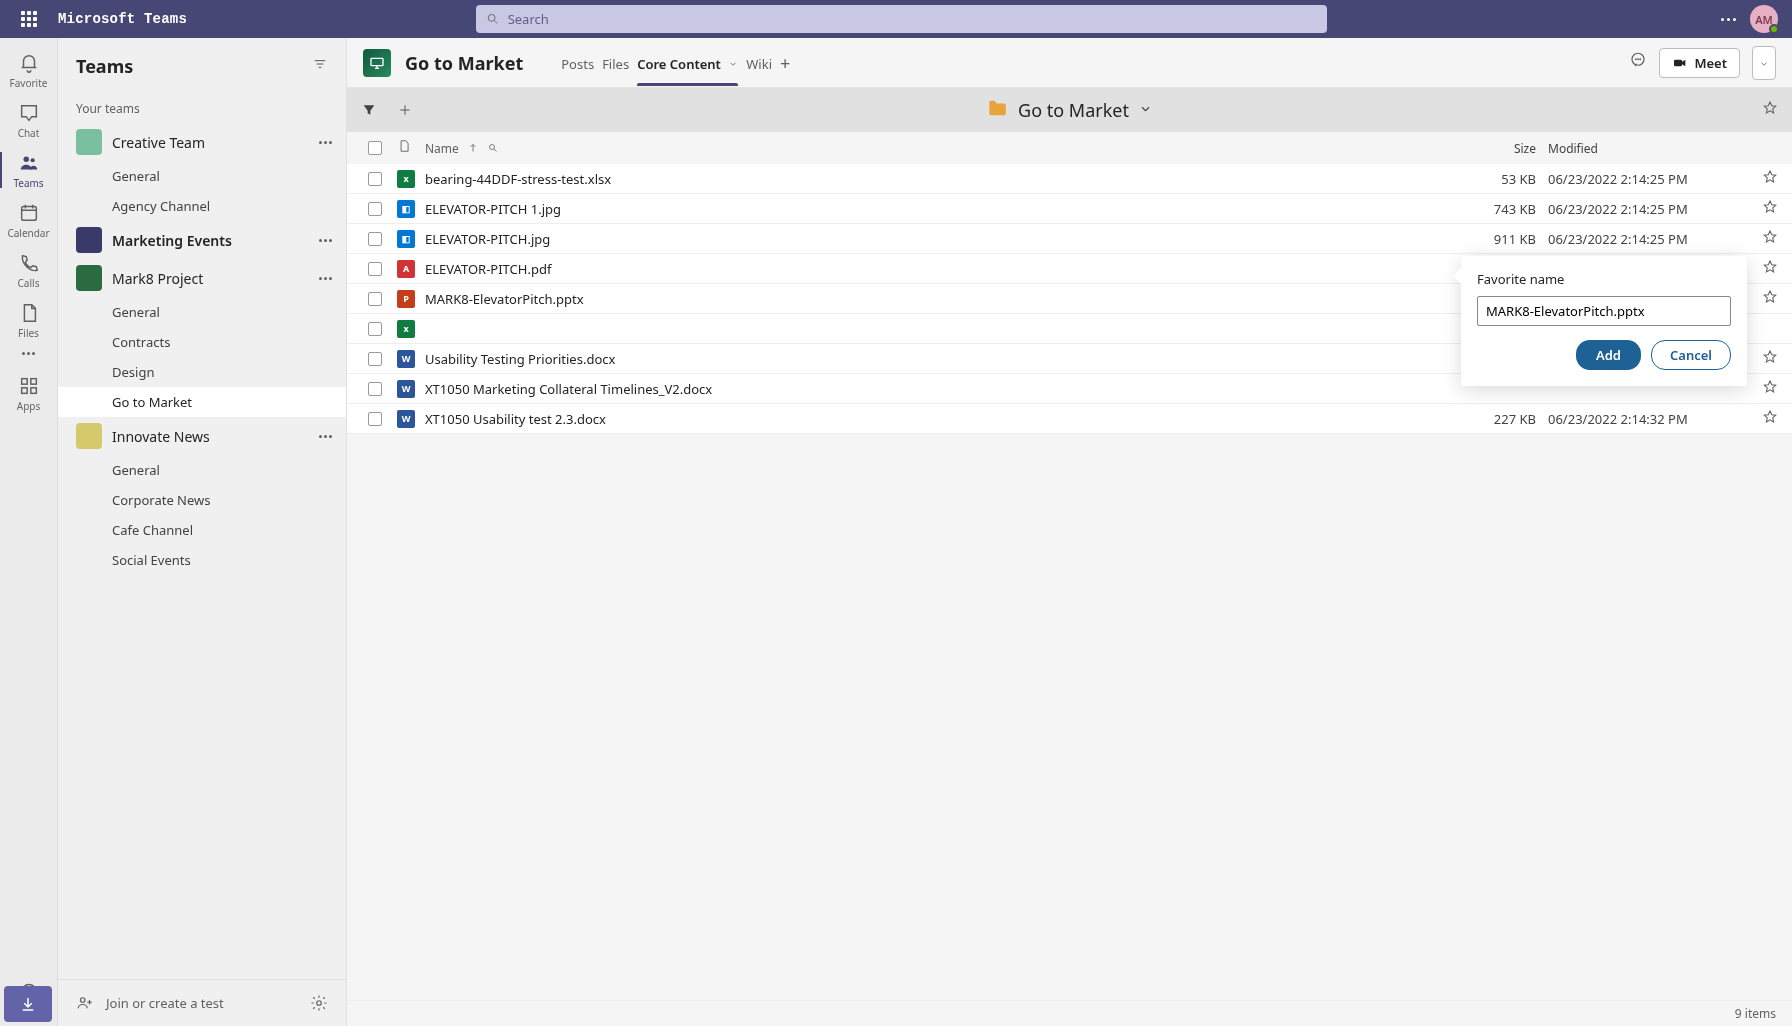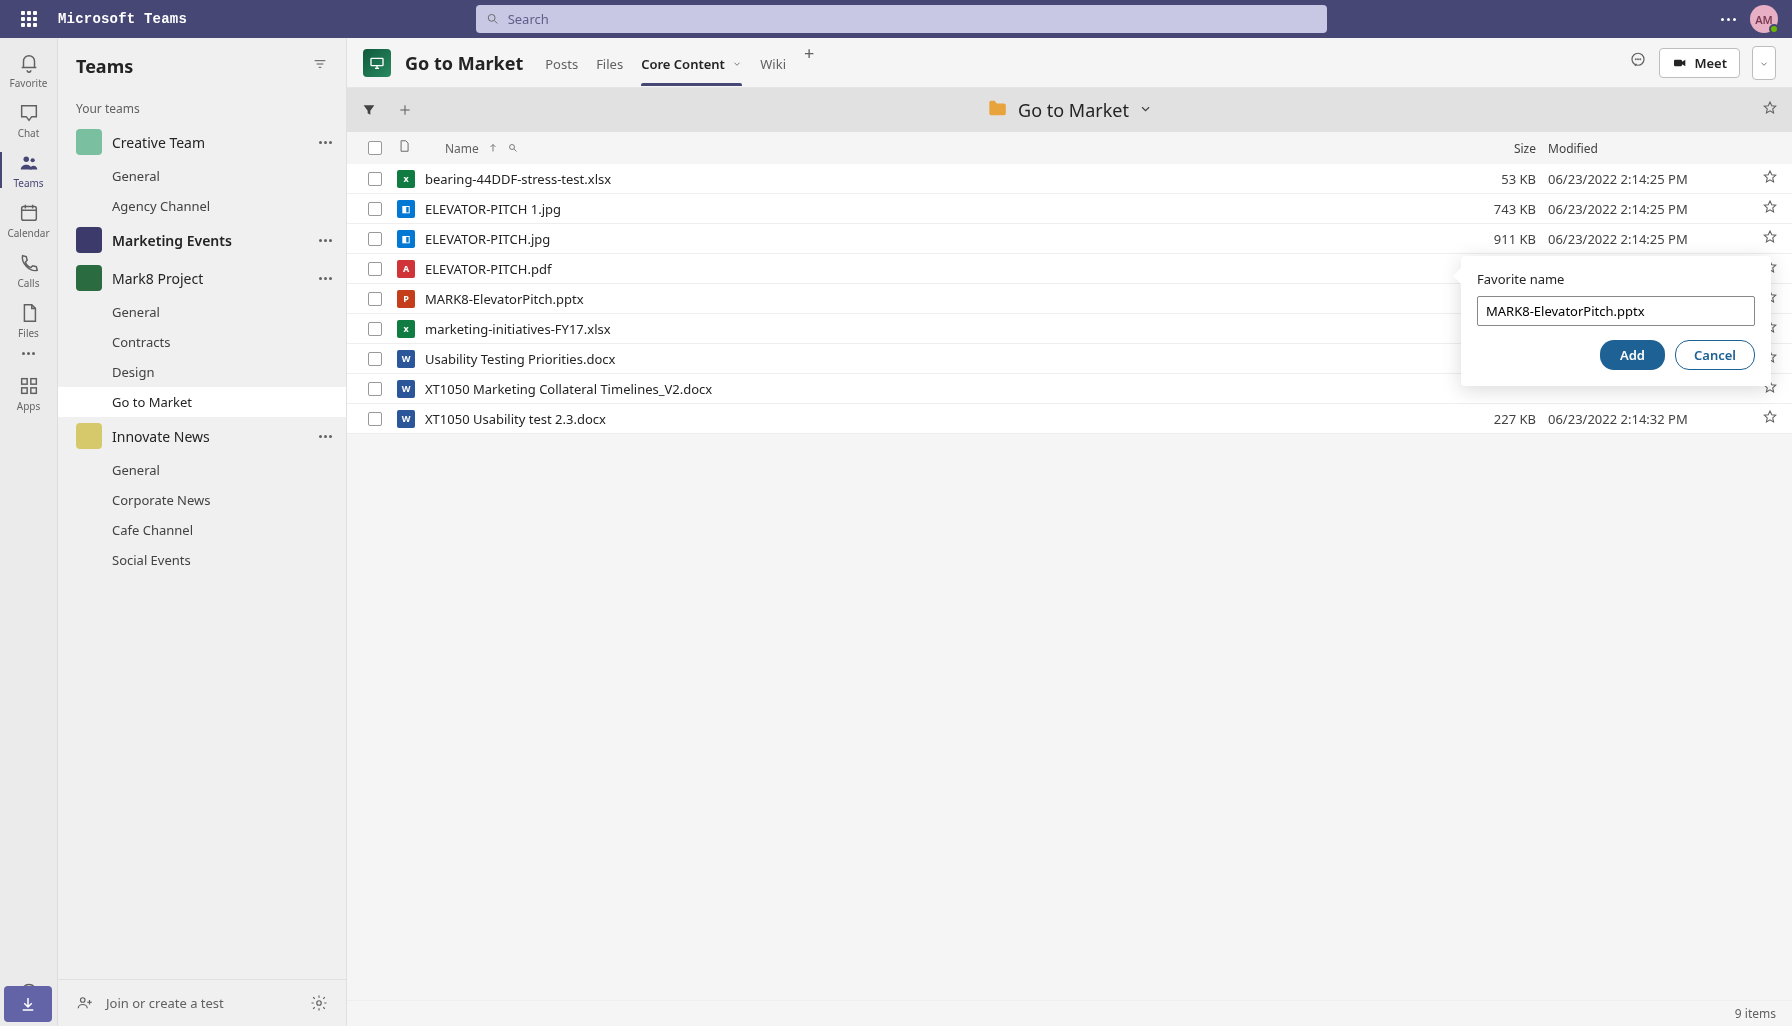--- a/index.html
+++ b/index.html
@@ -51,21 +51,21 @@
   .channel.selected { background:#fff; color:#242424; font-weight:400;}
   .sidebar-footer { border-top:1px solid #e0e0e0; padding:14px 18px; display:flex; align-items:center; gap:12px; font-size:13px; color:#616161;}
   .sidebar-footer .spacer { flex:1;}
 
   
   .main { flex:1; background:#f5f5f5; display:flex; flex-direction:column;}
   .channel-header { height:50px; display:flex; align-items:center; padding:0 16px; gap:14px; border-bottom:1px solid #e5e5e5; background:#f5f5f5;}
   .channel-icon { width:28px; height:28px; border-radius:4px; background:linear-gradient(135deg,#0f5a3c,#2a8a5f); display:flex; align-items:center; justify-content:center;}
   .channel-icon svg{ width:16px; height:16px; fill:#fff;}
   .channel-title { font-size:18px; font-weight:700; color:#242424;}
-  .channel-tabs { display:flex; gap:18px; align-items:flex-start; margin-left:8px;}
+  .channel-tabs { display:flex; gap:8px; align-items:center; margin-left:24px;}
   .tab { font-size:13px; color:#616161; padding:14px 0 12px; cursor:pointer; position:relative;}
   .tab.active { color:#242424; font-weight:600;}
   .tab.active::after { content:''; position:absolute; bottom:-1px; left:0; right:0; height:3px; background:#464775; border-radius:2px 2px 0 0;}
   .tab .chev { display:inline-block; margin-left:4px;}
   .add-tab { font-size:18px; color:#616161; cursor:pointer;}
   .header-right { margin-left:auto; display:flex; align-items:center; gap:12px;}
   .reply-icon svg{ width:18px; height:18px; stroke:#616161;}
   .meet-btn { display:flex; align-items:center; gap:6px; border:1px solid #bdbdbd; background:#fff; border-radius:4px; padding:5px 12px; font-size:13px; font-weight:600; color:#242424;}
   .meet-btn svg{ width:16px; height:16px; fill:#242424;}
   .meet-chev { border:1px solid #bdbdbd; background:#fff; border-radius:4px; padding:5px 6px;}
@@ -78,32 +78,32 @@
   .breadcrumb { position:absolute; left:50%; transform:translateX(-50%); display:flex; align-items:center; gap:10px;}
   .folder-icon svg{ width:22px; height:22px; fill:#e8a33d;}
   .bc-text { font-size:18px; color:#242424;}
   .bc-chev svg{width:14px;height:14px;}
   .toolbar-right { margin-left:auto;}
   .star-outline svg{width:16px;height:16px; stroke:#616161; fill:none;}
 
   
   .list-wrap { flex:1; overflow:auto; position:relative;}
   .list-header { display:grid; grid-template-columns:44px 28px 1fr 90px 200px 44px; align-items:center; height:32px; font-size:12px; color:#616161; background:#f5f5f5; padding-left:6px;}
-  .list-header .nh { display:flex; align-items:center; gap:8px;margin-left:20px;}
+  .list-header .nh { display:flex; align-items:center; gap:8px;}
   .checkbox { width:14px; height:14px; border:1px solid #999; border-radius:2px; background:#fff; display:inline-block;}
   .file-row { display:grid; grid-template-columns:44px 28px 1fr 90px 200px 44px; align-items:center; height:30px; font-size:13px; color:#242424; background:#fff; border-bottom:1px solid #eee; padding-left:6px;}
   .file-row:nth-child(1){ background:#fff;}
   .file-icon { width:18px; height:18px; border-radius:2px; display:flex; align-items:center; justify-content:center; font-size:9px; font-weight:700; color:#fff;}
   .size-cell{ text-align:right; padding-right:12px; color:#424242;}
   .mod-cell{ color:#424242;}
   .star-cell{ display:flex; justify-content:center;}
   .footer-bar { height:26px; display:flex; align-items:center; justify-content:flex-end; padding:0 16px; font-size:12px; color:#616161; background:#f5f5f5; border-top:1px solid #eee;}
 
   
-  .popover { position:absolute; background:#fff; border-radius:4px; box-shadow:0 4px 20px rgba(0,0,0,.15); padding:14px 16px 16px; width:310px;}
+  .popover { position:absolute; background:#fff; border-radius:4px; box-shadow:0 4px 20px rgba(0,0,0,.15); padding:14px 16px 16px; width:286px;}
   .popover::before { content:''; position:absolute; top:12px; left:-8px; width:0; height:0; border-top:8px solid transparent; border-bottom:8px solid transparent; border-right:8px solid #fff;}
   .popover-label { font-size:13px; color:#242424; margin-bottom:8px;}
   .popover-input { width:100%; border:1px solid #8a8886; border-radius:2px; padding:5px 8px; font-size:13px; outline:none;}
   .popover-actions { display:flex; gap:10px; justify-content:flex-end; margin-top:14px;}
   .btn-primary { background:#1d6195; color:#fff; border:none; border-radius:14px; padding:5px 20px; font-size:13px; font-weight:600; cursor:pointer;}
   .btn-secondary { background:#fff; color:#1d6195; border:1px solid #1d6195; border-radius:14px; padding:5px 18px; font-size:13px; font-weight:600; cursor:pointer;}
 
   svg.stroke{ fill:none; stroke:#616161; stroke-width:1.6;}
 </style>
 </head>
@@ -484,21 +484,20 @@
                 </svg></span>
             </div>
           </div>
           <div class="file-row">
             <div style="display:flex;justify-content:center">
               <span class="checkbox"></span>
             </div>
             <div>
               <div class="file-icon" style="background:#107c41">x</div>
             </div>
-            <div>marketing-initiatives-FY17.xlsx</div>
             <div class="size-cell"></div>
             <div class="mod-cell"></div>
             <div class="star-cell">
               <span class="star-outline"><svg viewBox="0 0 24 24" stroke="#616161" fill="none" stroke-width="1.6">
                   <path d="M12 3l2.6 5.6 6 .6-4.5 4.2 1.3 6-5.4-3.1L6.6 19.4l1.3-6L3.4 9.2l6-.6z"></path>
                 </svg></span>
             </div>
           </div>
           <div class="file-row">
             <div style="display:flex;justify-content:center">

